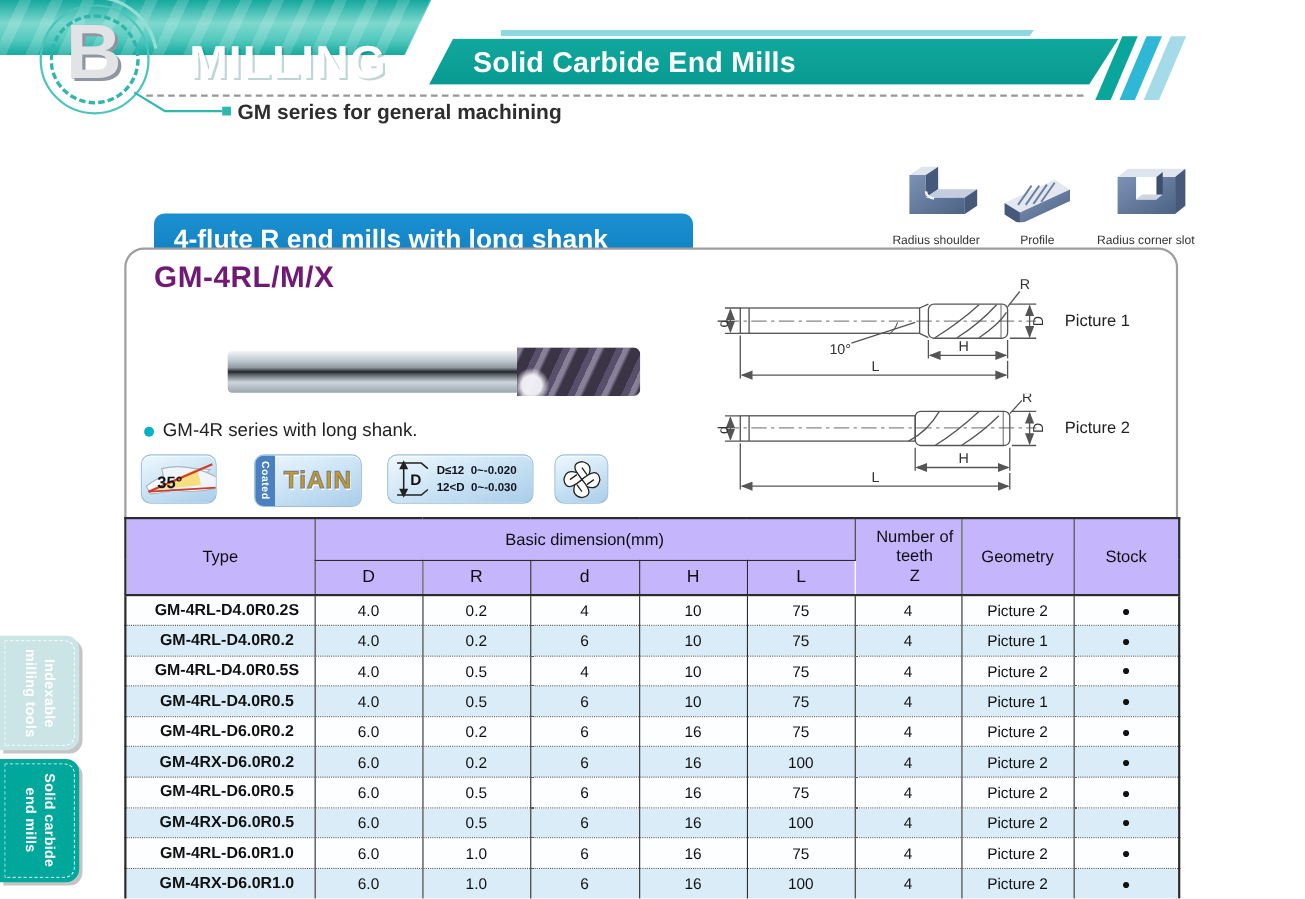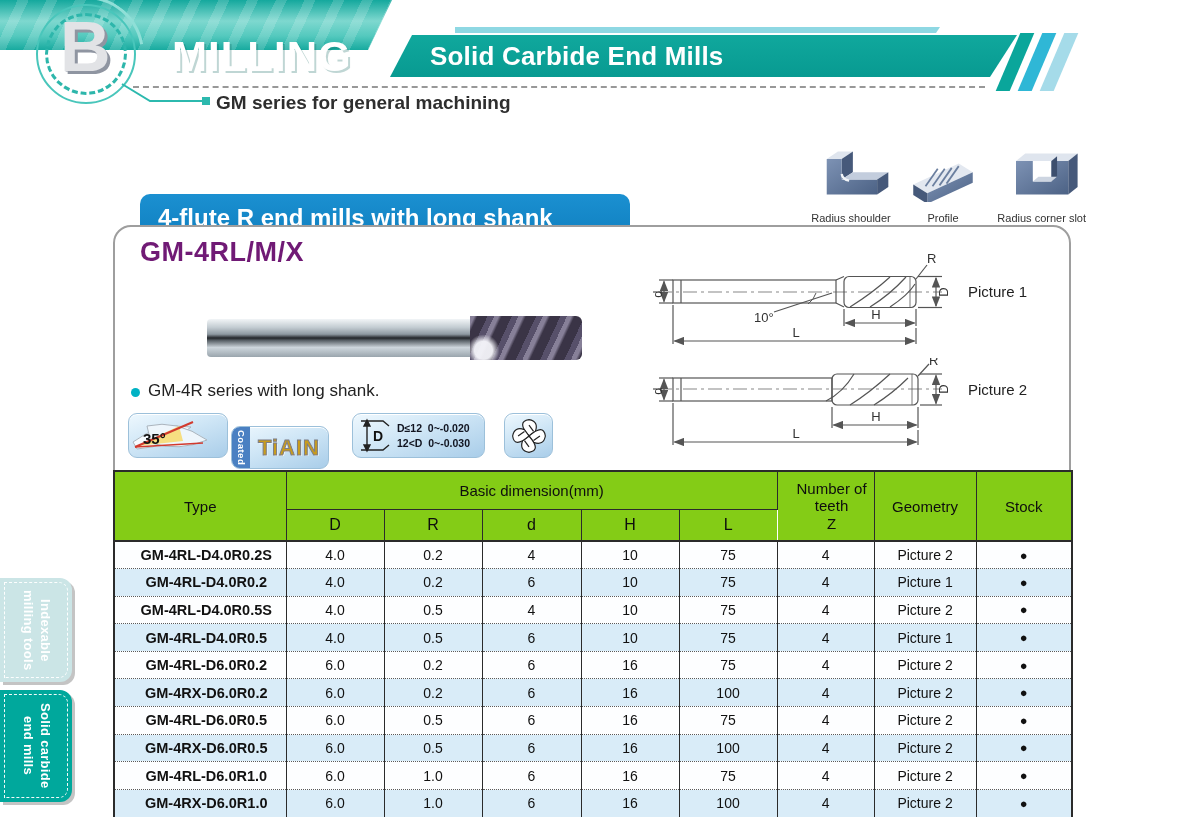--- a/index.html
+++ b/index.html
@@ -101,43 +101,43 @@
 
   .bullet-dot { left:131px; top:388px; width:9px; height:9px; border-radius:50%; background:#00b2c4; }
   .bullet-text { left:148px; top:381px; font-size:17px; color:#222; }
 
   
   .badge {
     background:linear-gradient(160deg,#eef8fe 0%,#cfe6f6 45%,#a9cde9 100%);
     border:1px solid #9cc0da; border-radius:9px; box-shadow:inset 0 1px 0 #fff;
     overflow:hidden;
   }
-  .badge1 { left:128px; top:413px; width:100px; height:45px; }
-  .badge2 { left:231px; top:426px; width:98px; height:43px; display:flex; }
+  .badge1 { left:128px; top:413px; width:69px; height:45px; }
+  .badge2 { left:231px; top:413px; width:98px; height:48px; display:flex; }
   .badge3 { left:352px; top:413px; width:133px; height:45px; display:flex; align-items:center; }
   .badge4 { left:504px; top:413px; width:49px; height:45px; display:flex; align-items:center; justify-content:center; }
   .coated-strip {
     width:18px; height:100%; background:#4a80c2; color:#fff; font-size:9.5px; font-weight:bold;
     writing-mode:vertical-rl; text-align:center; letter-spacing:.5px; display:flex; align-items:center; justify-content:center;
   }
   .tiain {
     flex:1; display:flex; align-items:center; justify-content:center;
     font-size:22px; font-weight:900; letter-spacing:1px; color:#c99c1c;
     -webkit-text-stroke:1px #7e7e86; text-shadow:1px 1px 0 #fff;
   }
   .tol-text { font-size:10.5px; font-weight:bold; color:#10131f; line-height:1.35; white-space:pre; }
 
   
   .spec-table { left:113px; top:470px; }
   table { border-collapse:collapse; table-layout:fixed; width:958px; background:#fdfeff; }
   th, td { border-right:1.5px solid #2b2b2b; overflow:hidden; }
   th:last-child, td:last-child { border-right:none; }
   table { border:2px solid #2b2b2b; border-bottom:none; }
   thead th {
-    background:#84cc16; font-weight:400; font-size:15px; color:#0e0e0e;
+    background:#c4b5fd; font-weight:400; font-size:15px; color:#0e0e0e;
     text-align:center; vertical-align:middle;
   }
   th.h-span { height:38px; border-bottom:1.5px solid #2b2b2b; }
   th.h-sub { height:32px; font-size:16px; }
   thead { border-bottom:2.5px solid #2b2b2b; }
   th.pre { white-space:pre-line; line-height:1.15;padding-left:12px; }
   tbody td { height:27.6px; text-align:center; font-size:14px; color:#111; }
   tbody td.type { text-align:center; padding-left:12px; font-weight:bold; font-size:14.5px; }
   tbody tr + tr td { border-top:1.6px dotted #5a5a5a; }
   tbody tr.alt td { background:#d9ecf8; }

